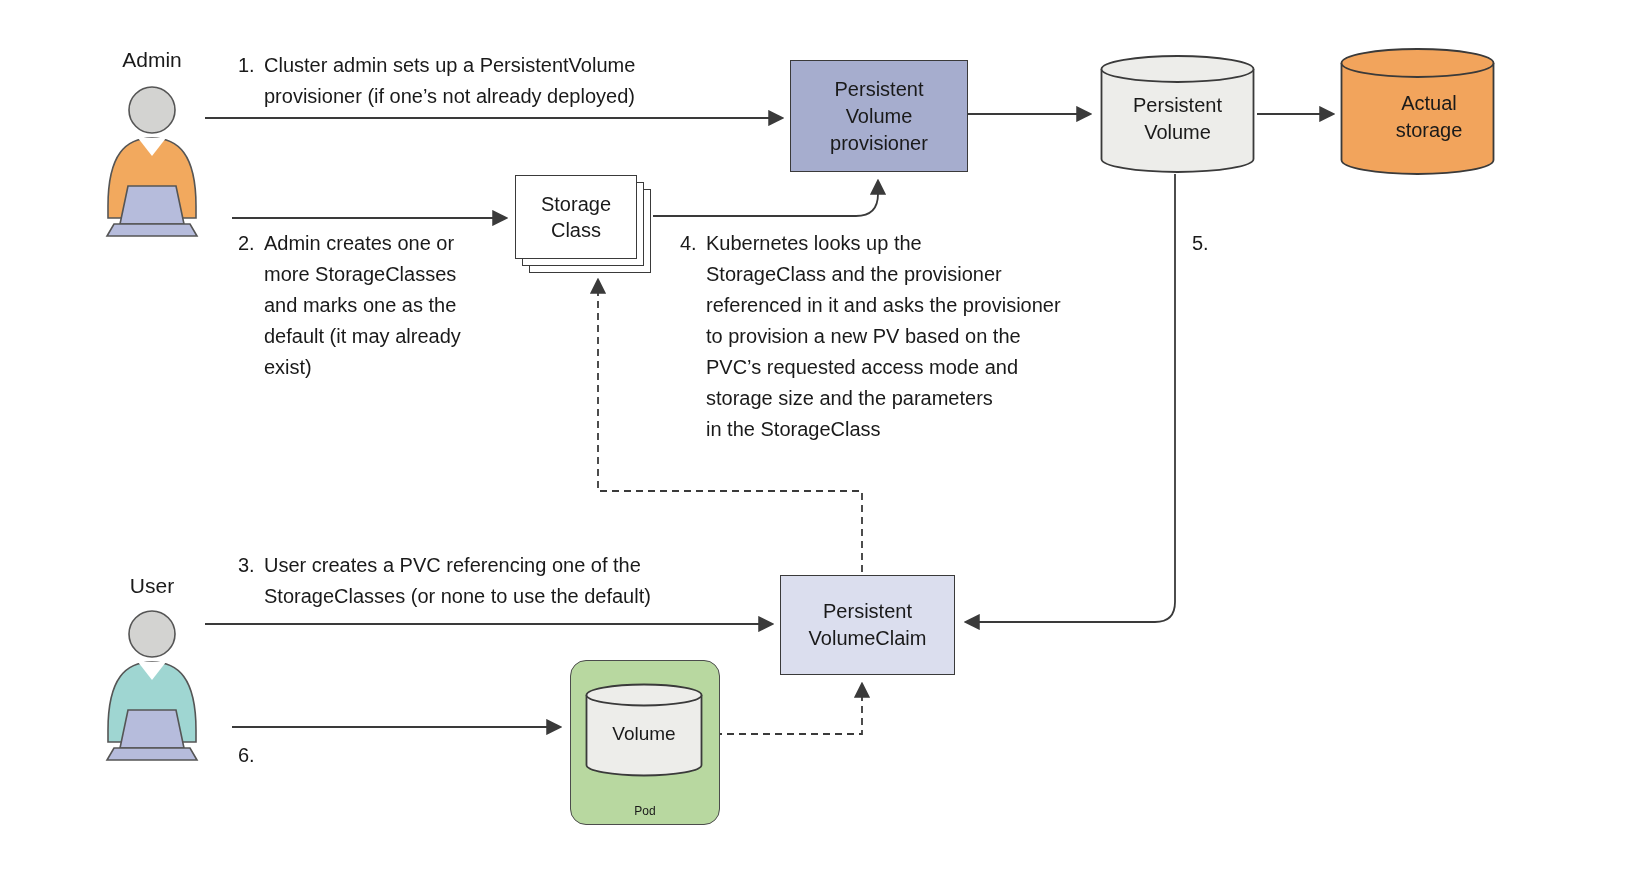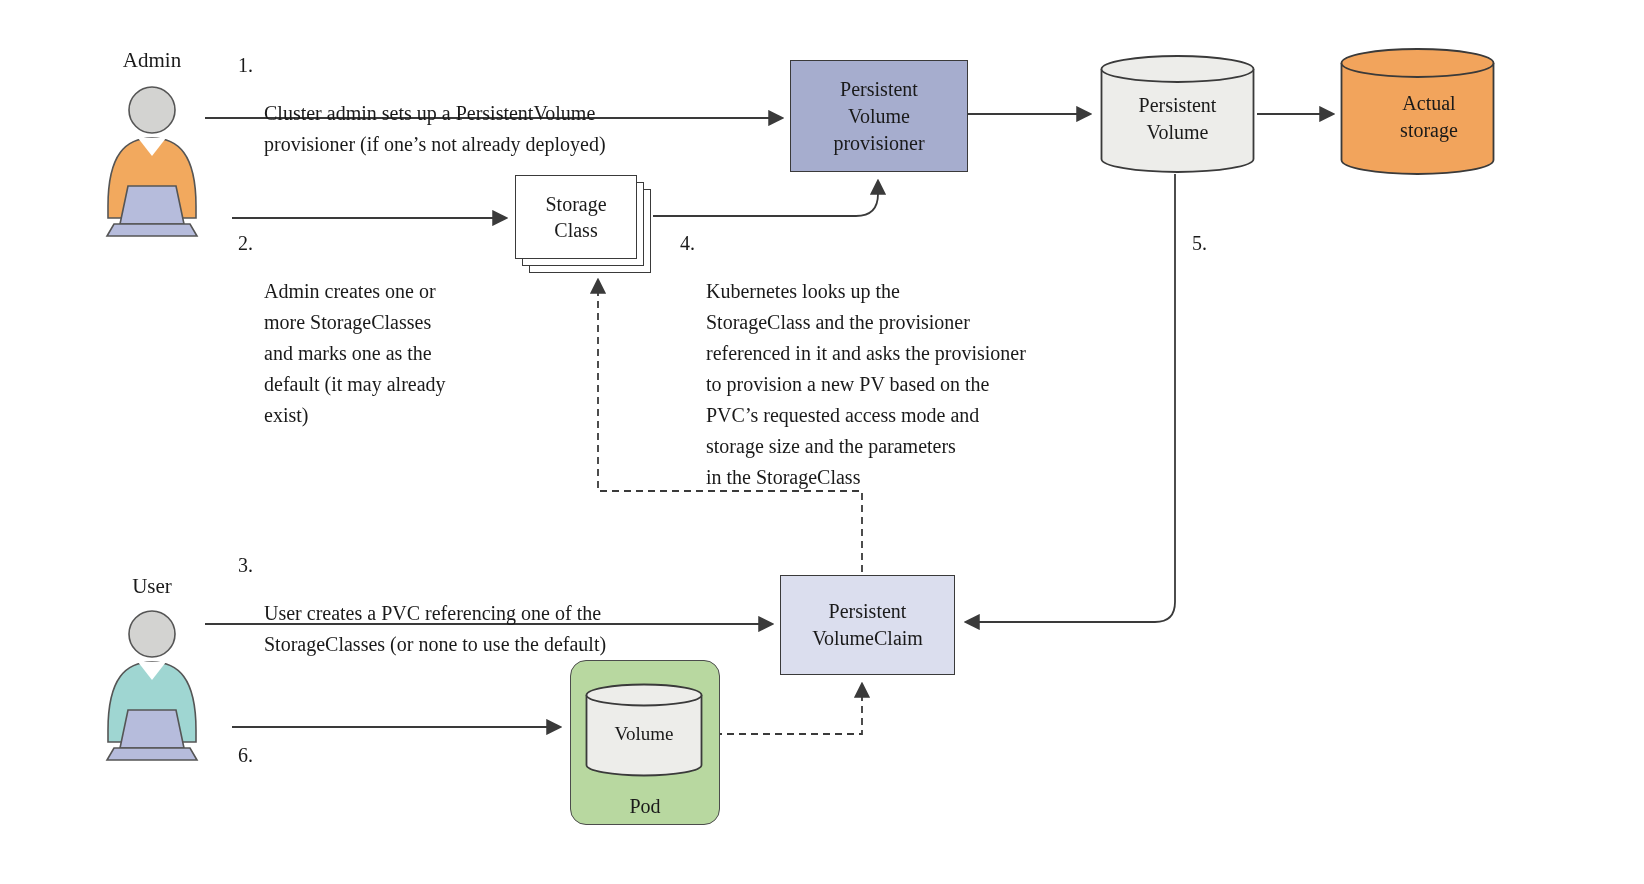--- a/index.html
+++ b/index.html
@@ -1,46 +1,46 @@
 <!DOCTYPE html>
 <html><head>
 <meta charset="utf-8">
 <style>
   html,body{margin:0;padding:0;background:#ffffff;}
   .canvas{
     position:relative;width:1644px;height:884px;background:#ffffff;
-    font-family:Liberation Serif, serif;color:#1a1a1a;
+    font-family:Liberation Sans, sans-serif;color:#1a1a1a;
     overflow:hidden;
   }
   .connectors{position:absolute;left:0;top:0;}
   .ln{fill:none;stroke:#3a3a3a;stroke-width:1.8px;}
   .dashed{stroke-dasharray:7 5;}
 
   .note{position:absolute;display:flex;font-size:20px;line-height:31px;}
   .note .num{flex:0 0 26px;}
-  .note .txt{white-space:pre-line;margin-top:48px;}
+  .note .txt{white-space:pre-line;}
 
   .actor-label{position:absolute;font-size:21px;text-align:center;width:100px;}
   .person{position:absolute;}
 
   .box{
     position:absolute;display:flex;align-items:center;justify-content:center;
     text-align:center;font-size:20px;line-height:27px;white-space:pre-line;
     border:1.8px solid #3a3a3a;box-sizing:border-box;
   }
   .provisioner{left:790px;top:60px;width:178px;height:112px;background:#a6adce;}
   .pvc{left:780px;top:575px;width:175px;height:100px;background:#dbdeee;}
 
   .sc{position:absolute;width:122px;height:84px;background:#ffffff;border:1.8px solid #3a3a3a;box-sizing:border-box;}
   .sc-front{display:flex;align-items:center;justify-content:center;text-align:center;
     font-size:20px;line-height:26px;white-space:pre-line;}
 
   .pod{position:absolute;left:570px;top:660px;width:150px;height:165px;background:#b8d8a0;
     border:1.8px solid #4c4c4c;border-radius:16px;box-sizing:border-box;}
-  .pod-label{position:absolute;left:0;right:0;bottom:6px;text-align:center;font-size:20px;}
+  .pod-label{position:absolute;left:0;right:0;bottom:6px;text-align:center;font-size:12px;}
 
   .cyl{position:absolute;}
   .cyl svg{position:absolute;left:0;top:0;}
   .cyl .cap{
     position:absolute;inset:0;display:flex;align-items:center;justify-content:center;
     text-align:center;font-size:20px;line-height:27px;white-space:pre-line;padding-top:10px;box-sizing:border-box;
   }
   .vol-cap{font-size:19px !important;padding-top:6px !important;}
 </style>
 </head>

